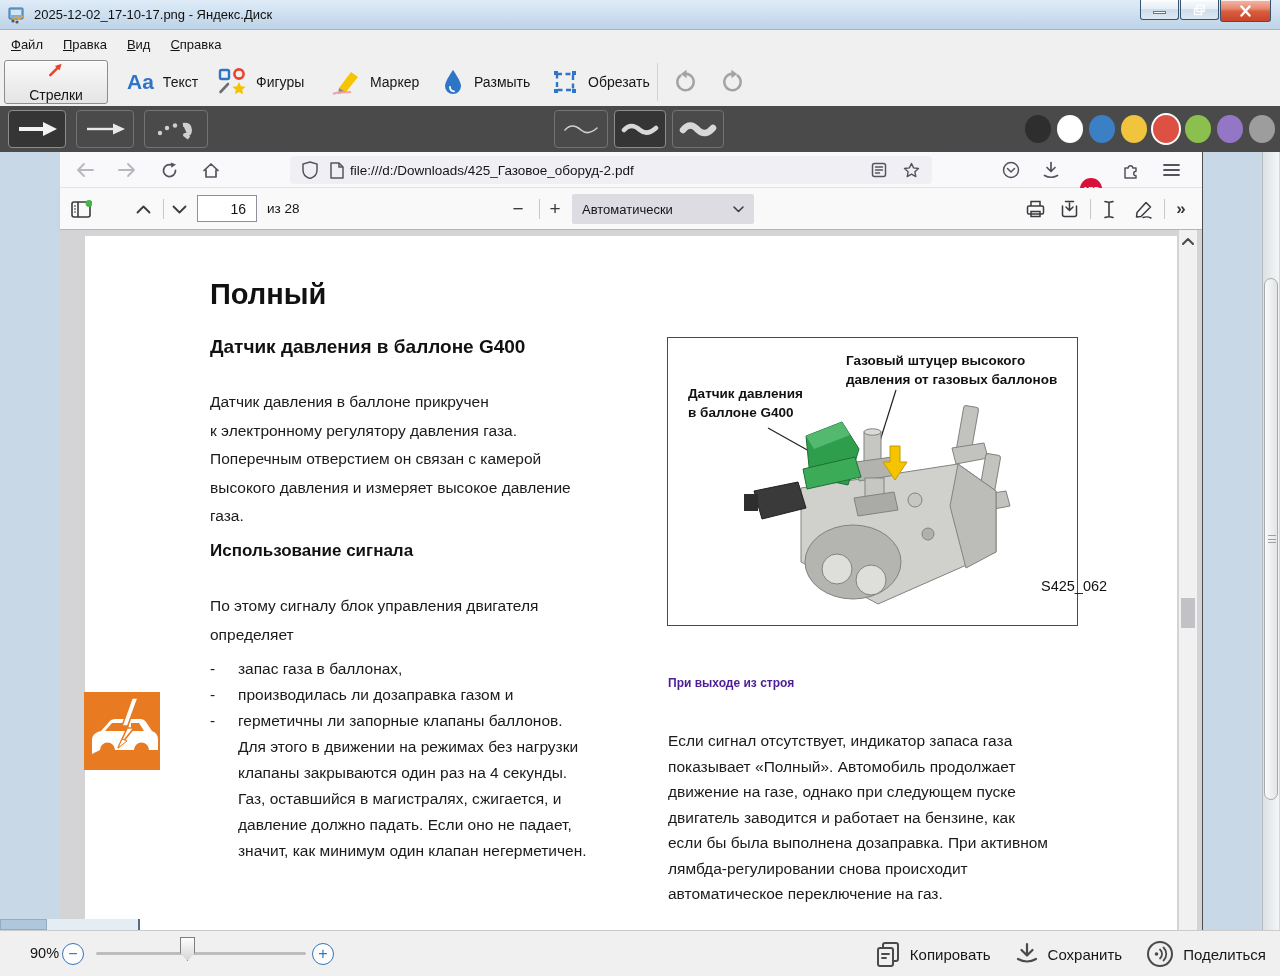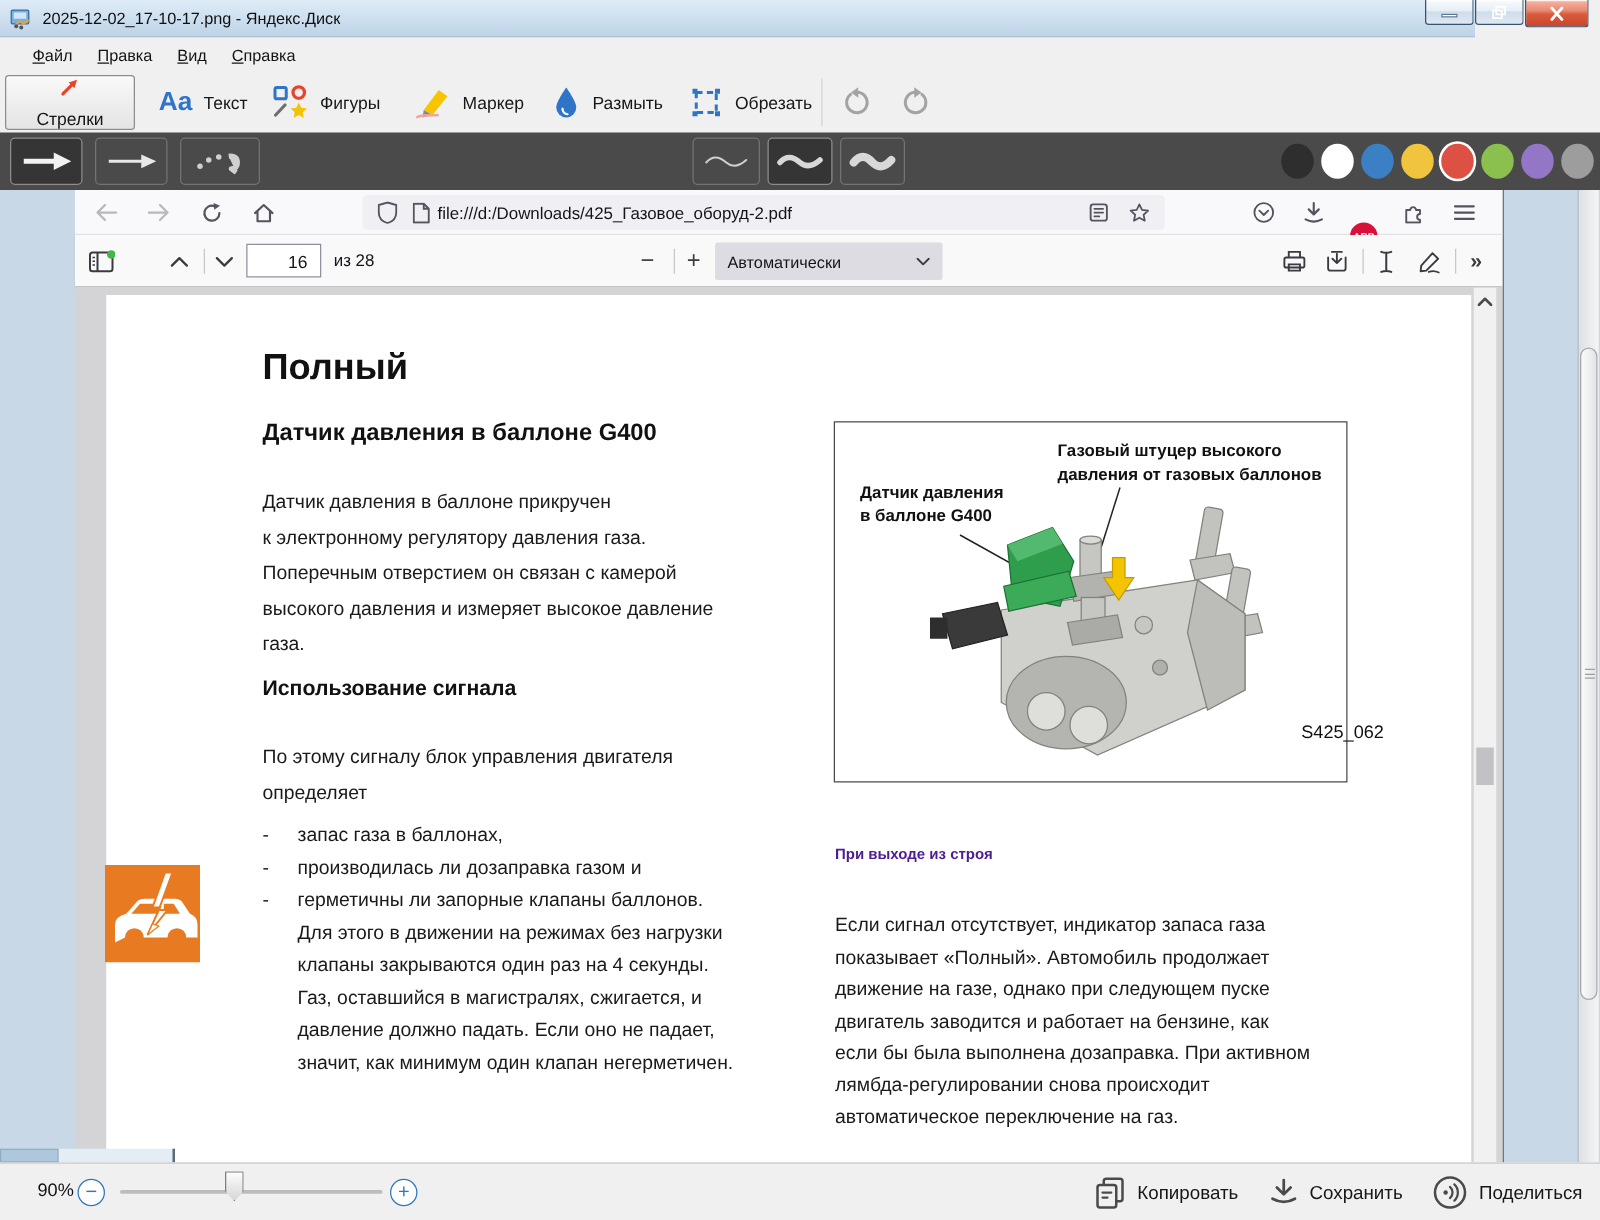--- a/index.html
+++ b/index.html
@@ -1,35 +1,35 @@
 <!DOCTYPE html>
 <html><head>
 <meta charset="utf-8">
 <style>
   *{margin:0;padding:0;box-sizing:border-box;}
   body{width:1280px;height:976px;font-family:"Liberation Sans",sans-serif;overflow:hidden;background:#f0f0f0;}
   #app{position:relative;width:1280px;height:976px;background:#f0f0f0;}
 
   
-  .titlebar{position:absolute;left:0;top:0;width:1180px;height:30px;
+  .titlebar{position:absolute;left:0;top:0;width:1280px;height:30px;
     background:linear-gradient(#dfecf8,#bdd3e7);border-bottom:1px solid #9fb6ca;}
   .appicon{position:absolute;left:8px;top:6px;width:18px;height:18px;}
   .title-text{position:absolute;left:34px;top:7px;font-size:13px;color:#101010;}
   .winbtns{position:absolute;left:1140px;top:0;display:flex;}
   .wbtn{width:39px;height:20px;margin-right:1px;border:1px solid #38536e;border-top:none;
     border-radius:0 0 3px 3px;display:flex;align-items:center;justify-content:center;
     background:linear-gradient(#f8fbfe 0%,#e6eef6 45%,#cfdcea 50%,#dde8f2 100%);
     box-shadow:inset 0 1px 0 rgba(255,255,255,.8);}
   .wbtn.close{width:51px;height:22px;
     background:linear-gradient(#f6b8a8 0%,#e98972 40%,#d95b3c 55%,#c8452c 100%);}
   .minbar{width:13px;height:3px;background:#fff;border:1px solid #5c788f;margin-top:6px;}
 
   
   .menubar{position:absolute;left:0;top:30px;width:1280px;height:28px;background:#f0f0f0;
-    display:flex;align-items:center;padding-left:16px;}
+    display:flex;align-items:center;padding-left:1px;}
   .menu-item{display:inline-block;font-size:13px;color:#141414;padding:4px 10px;cursor:default;}
   .menu-item::first-letter{text-decoration:underline;}
 
   
   .toolbar{position:absolute;left:0;top:58px;width:1280px;height:48px;background:#f0f0f0;}
   .tool{position:absolute;top:2px;height:44px;display:flex;align-items:center;gap:9px;
     padding:0 10px;font-size:14px;color:#161616;border:1px solid transparent;border-radius:3px;}
   .tool.selected{border:1px solid #8d8d8d;background:linear-gradient(#f9f9f9,#e4e4e4);
     box-shadow:inset 0 1px 0 #fff;flex-direction:column;}
   .tb-sep{position:absolute;left:657px;top:5px;width:1px;height:38px;background:#d2d2d2;}

